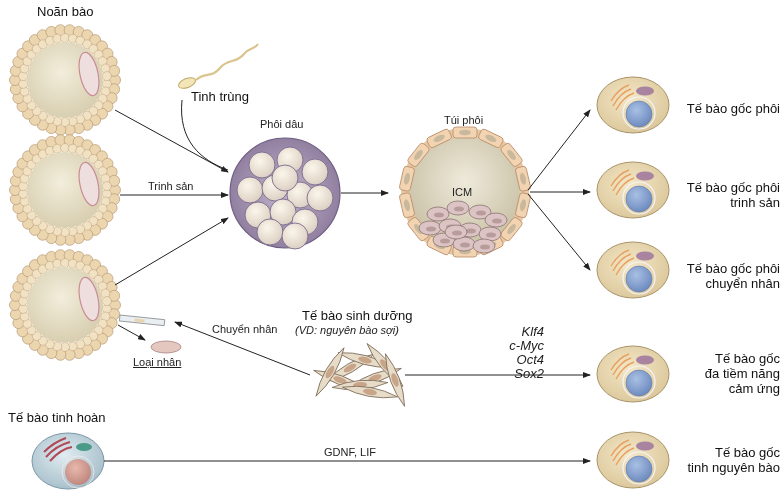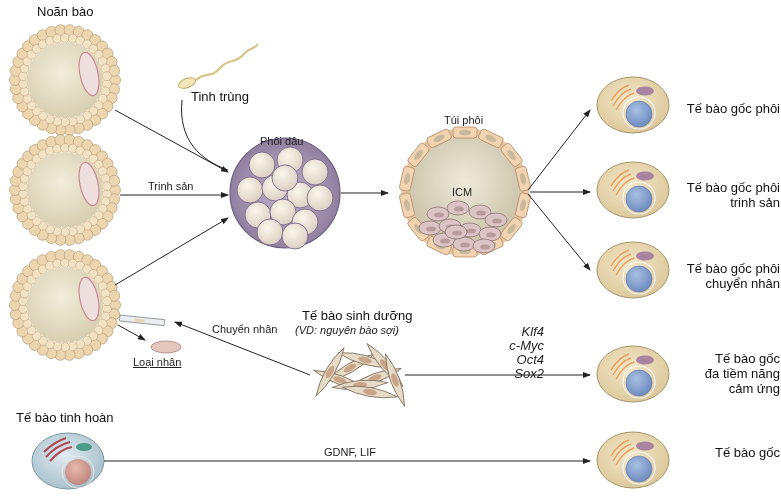--- a/index.html
+++ b/index.html
@@ -501,47 +501,48 @@
         <ellipse cx="645" cy="446" rx="9" ry="4.5" fill="#a884a0"></ellipse>
         <circle cx="639" cy="468" r="16" fill="none" stroke="#f4f4f8" stroke-width="1.2"></circle>
         <circle cx="639" cy="469" r="13" fill="url(#nucGrad)" stroke="#5a78aa" stroke-width="0.6"></circle>
       </g>
     </g>
 </svg>
 
 <div class="lbl bold" style="left:37px;top:4px;">Noãn bào</div>
 <div class="lbl bold" style="left:191px;top:89px;">Tinh trùng</div>
 <div class="lbl" style="left:148px;top:180px;">Trinh sản</div>
-<div class="lbl" style="left:260px;top:135px;">Phôi dâu</div>
+<div class="lbl" style="left:260px;top:118px;">Phôi dâu</div>
 <div class="lbl" style="left:444px;top:114px;">Túi phôi</div>
 <div class="lbl" style="left:452px;top:186px;">ICM</div>
 <div class="lbl" style="left:212px;top:323px;">Chuyển nhân</div>
 <div class="lbl" style="left:133px;top:356px;text-decoration:underline;">Loại nhân</div>
 <div class="lbl bold" style="left:302px;top:308px;">Tế bào sinh dưỡng</div>
 <div class="lbl ital" style="left:295px;top:324px;">(VD: nguyên bào sợi)</div>
 <div class="lbl ital center stack" style="left:494px;top:325px;width:50px;font-size:13px;">
   <div>Klf4</div>
   <div>c-Myc</div>
   <div>Oct4</div>
   <div>Sox2</div>
 </div>
-<div class="lbl bold" style="left:16px;top:410px;">Tế bào tinh hoàn</div>
+<div class="lbl bold" style="left:8px;top:410px;">Tế bào tinh hoàn</div>
 <div class="lbl" style="left:324px;top:446px;">GDNF, LIF</div>
 
 <div class="lbl bold center" style="left:670px;top:101px;width:110px;">
   <div>Tế bào gốc phôi</div>
 </div>
 <div class="lbl bold center stack" style="left:670px;top:180px;width:110px;line-height:15px;">
   <div>Tế bào gốc phôi</div>
   <div>trinh sản</div>
 </div>
 <div class="lbl bold center stack" style="left:670px;top:261px;width:110px;line-height:15px;">
   <div>Tế bào gốc phôi</div>
   <div>chuyển nhân</div>
 </div>
 <div class="lbl bold center stack" style="left:670px;top:351px;width:110px;line-height:15px;">
   <div>Tế bào gốc</div>
   <div>đa tiềm năng</div>
   <div>cảm ứng</div>
 </div>
 <div class="lbl bold center stack" style="left:670px;top:445px;width:110px;line-height:15px;">
   <div>Tế bào gốc</div>
+  <div>tinh nguyên bào</div>
 </div>
 
 </body></html>

